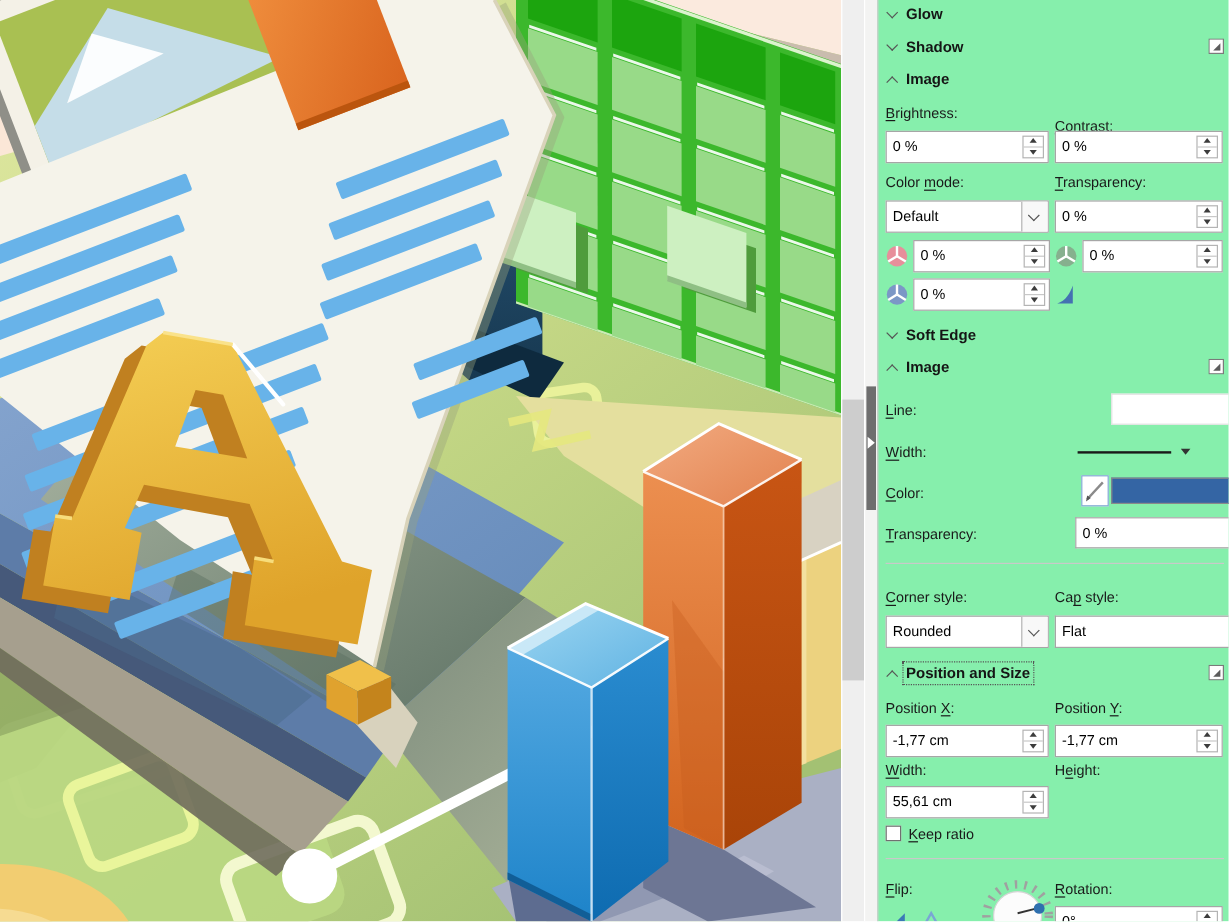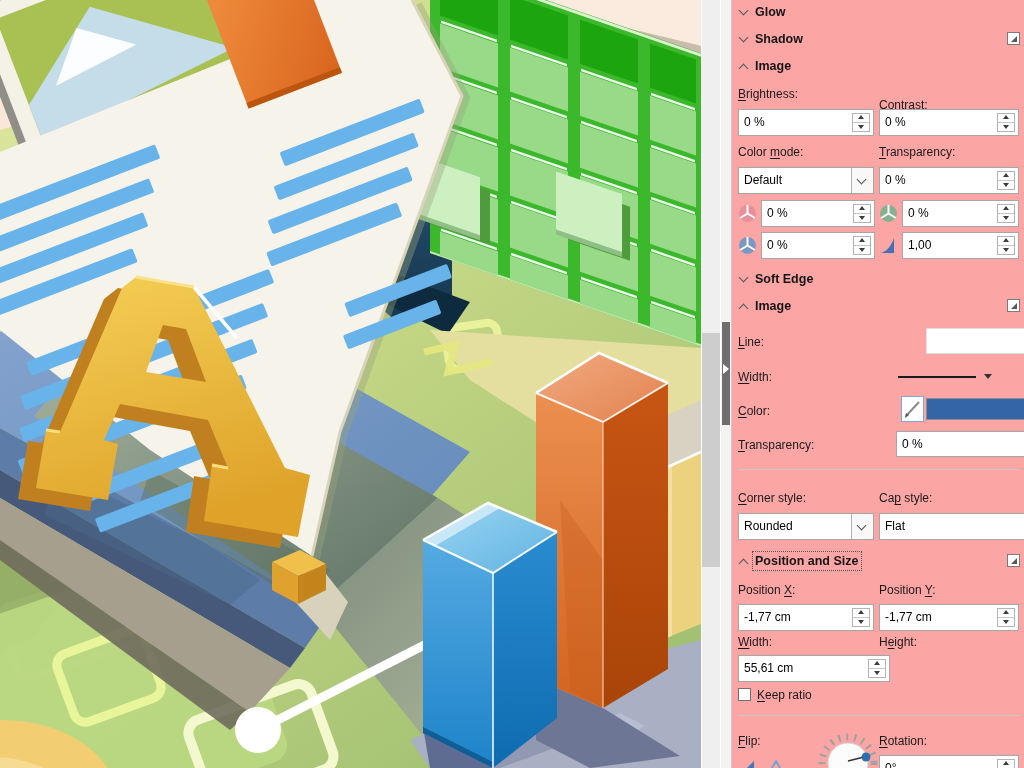--- a/index.html
+++ b/index.html
@@ -14,21 +14,21 @@
   .vscroll { position:absolute; left:701px; top:0; width:19px; height:768px; background:#efefef; border-left:1px solid #fff; }
   .vthumb { position:absolute; left:0; top:333px; width:100%; height:234px; background:#cdcdcd; }
 
   
   .splitter { position:absolute; left:720px; top:0; width:11px; height:768px; background:#f3f3f2; border-left:1px solid #fff; }
   .sphandle { position:absolute; left:1px; top:322px; width:8px; height:103px; background:#6e6e6e; }
   .sparrow { position:absolute; left:1px; top:42px; width:0; height:0;
              border-top:5px solid transparent; border-bottom:5px solid transparent; border-left:6px solid #fff; }
 
   
-  .panel { position:absolute; left:731px; top:0; width:293px; height:768px; background:#fca5a5;
+  .panel { position:absolute; left:731px; top:0; width:293px; height:768px; background:#86efac;
            border-left:1px solid #cccccc; overflow:hidden; font-size:12px; color:#1a1a1a;padding-left:42px; }
 
   .sechdr { position:absolute; left:0; width:293px; height:24px; }
   .sechdr .ht { position:absolute; left:23px; top:3px; font-weight:bold; font-size:12.5px; color:#151515; }
   .sechdr .ht.focus { outline:1px dotted #555; outline-offset:2px; }
   .chev { position:absolute; left:8px; width:7px; height:7px; border-right:1.6px solid #555; border-bottom:1.6px solid #555; }
   .chev-down { top:5px; transform:rotate(45deg); }
   .chev-up { top:9px; transform:rotate(-135deg); }
   .launcher { position:absolute; left:275px; top:3px; width:13px; height:13px; }
 
@@ -467,31 +467,20 @@
           <span class="sb dn">
             <i class="td"></i>
           </span>
         </span>
     </div>
     <span class="rgbicon" style="left:147px;top:236px">
       <svg width="19" height="19">
           <path d="M2,17 C9,15 13,8 15,2 L15,17 Z" fill="#4471b2"></path>
         </svg>
     </span>
-    <div class="spin" style="left:170px;top:232px;width:117px">
-      <span class="sv">1,00</span>
-      <span class="sbtns">
-          <span class="sb up">
-            <i class="tu"></i>
-          </span>
-          <span class="sb dn">
-            <i class="td"></i>
-          </span>
-        </span>
-    </div>
 
     <div class="sechdr" style="top:269px">
       <span class="chev chev-down"></span>
       <span class="ht">Soft Edge</span>
     </div>
 
     <div class="sechdr" style="top:296px">
       <span class="chev chev-up"></span>
       <span class="ht">Image</span>
       <span class="launcher">
@@ -573,21 +562,21 @@
           </span>
           <span class="sb dn">
             <i class="td"></i>
           </span>
         </span>
     </div>
 
     <span class="lbl" style="left:6px;top:635px"><span class="mn">W</span>idth:</span>
     <span class="lbl" style="left:147px;top:635px">H<span class="mn">e</span>ight:</span>
 
-    <div class="spin" style="left:6px;top:655px;width:152px">
+    <div class="spin" style="left:6px;top:655px;width:136px">
       <span class="sv">55,61 cm</span>
       <span class="sbtns">
           <span class="sb up">
             <i class="tu"></i>
           </span>
           <span class="sb dn">
             <i class="td"></i>
           </span>
         </span>
     </div>

